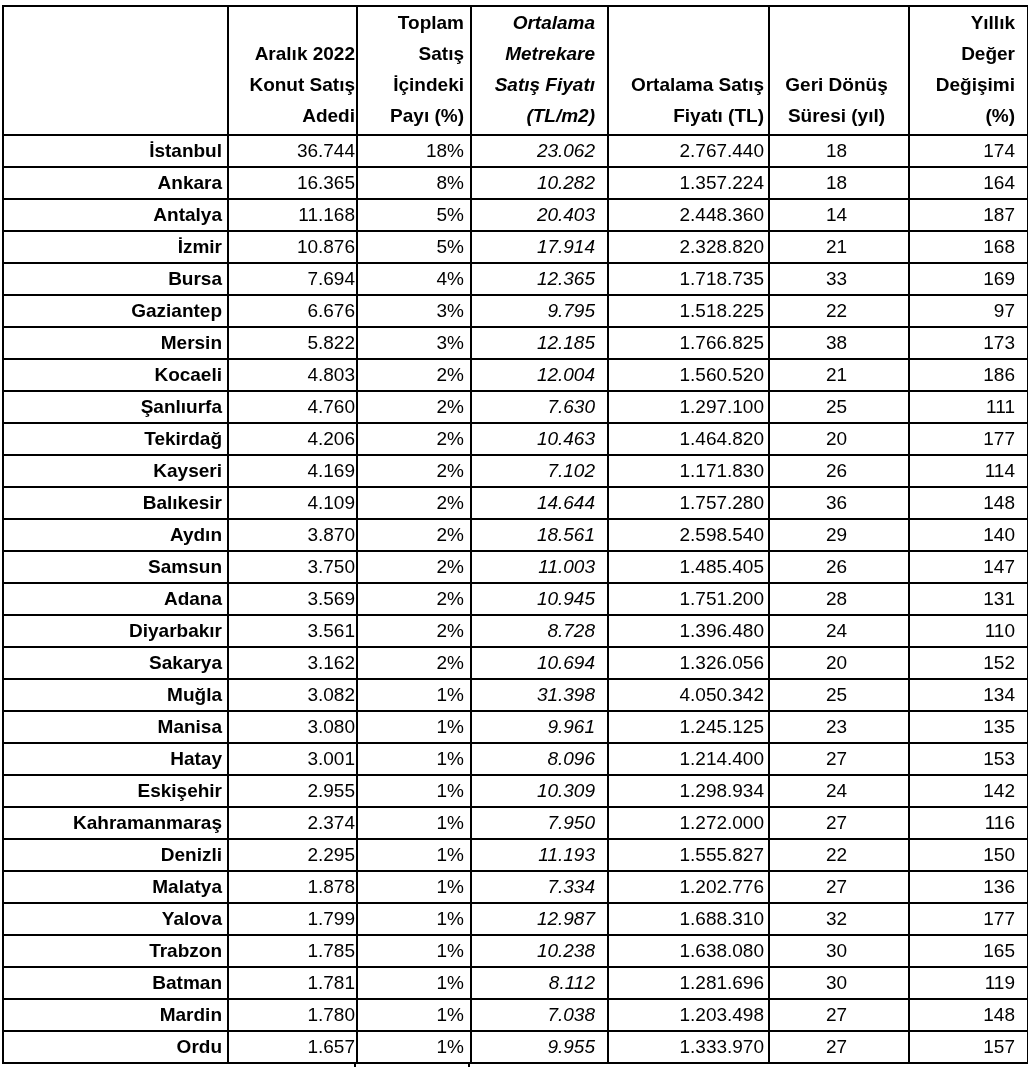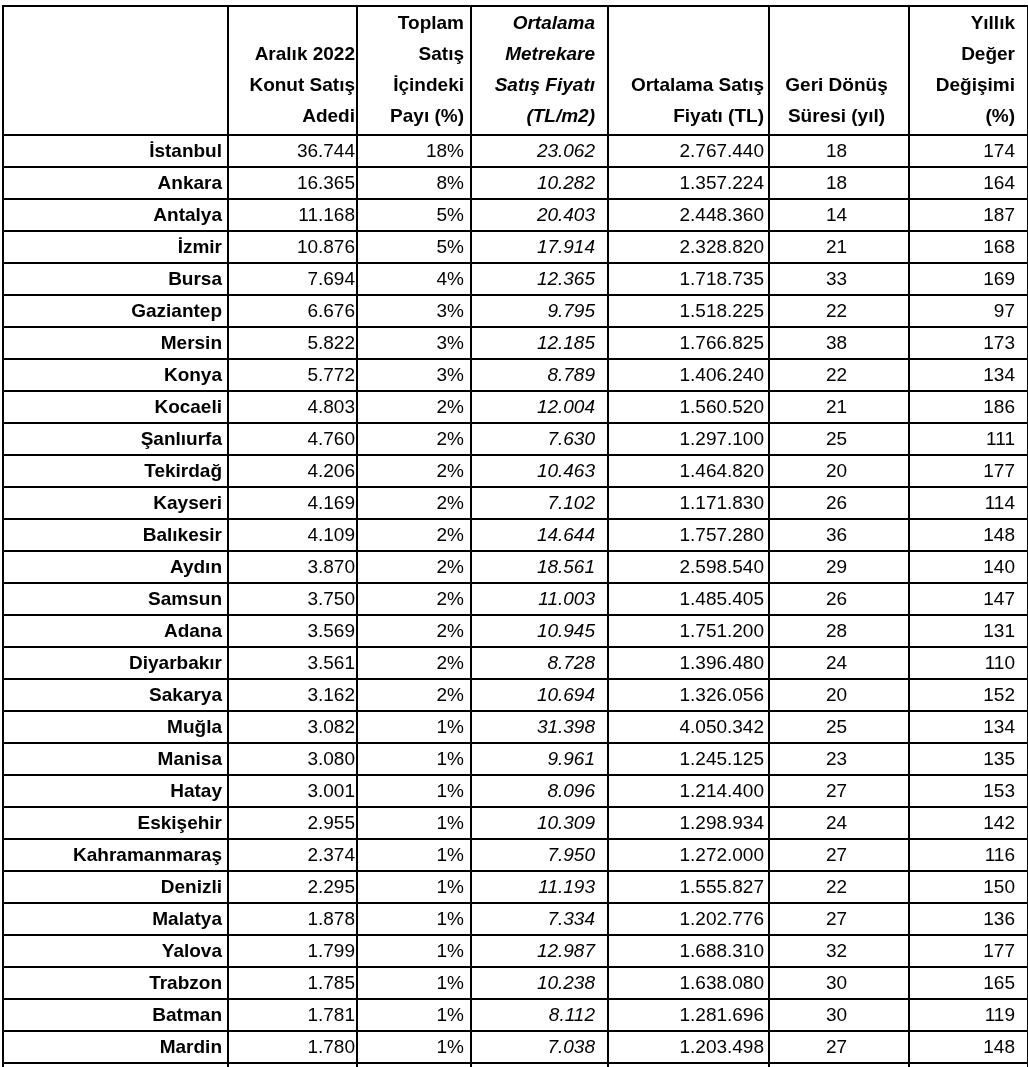--- a/index.html
+++ b/index.html
@@ -170,29 +170,20 @@
         <tr>
           <td class="c0">Mersin</td>
           <td class="c1">5.822</td>
           <td class="c2">3%</td>
           <td class="c3">12.185</td>
           <td class="c4">1.766.825</td>
           <td class="c5">38</td>
           <td class="c6">173</td>
         </tr>
         <tr>
-          <td class="c0">Konya</td>
-          <td class="c1">5.772</td>
-          <td class="c2">3%</td>
-          <td class="c3">8.789</td>
-          <td class="c4">1.406.240</td>
-          <td class="c5">22</td>
-          <td class="c6">134</td>
-        </tr>
-        <tr>
           <td class="c0">Kocaeli</td>
           <td class="c1">4.803</td>
           <td class="c2">2%</td>
           <td class="c3">12.004</td>
           <td class="c4">1.560.520</td>
           <td class="c5">21</td>
           <td class="c6">186</td>
         </tr>
         <tr>
           <td class="c0">Şanlıurfa</td>

